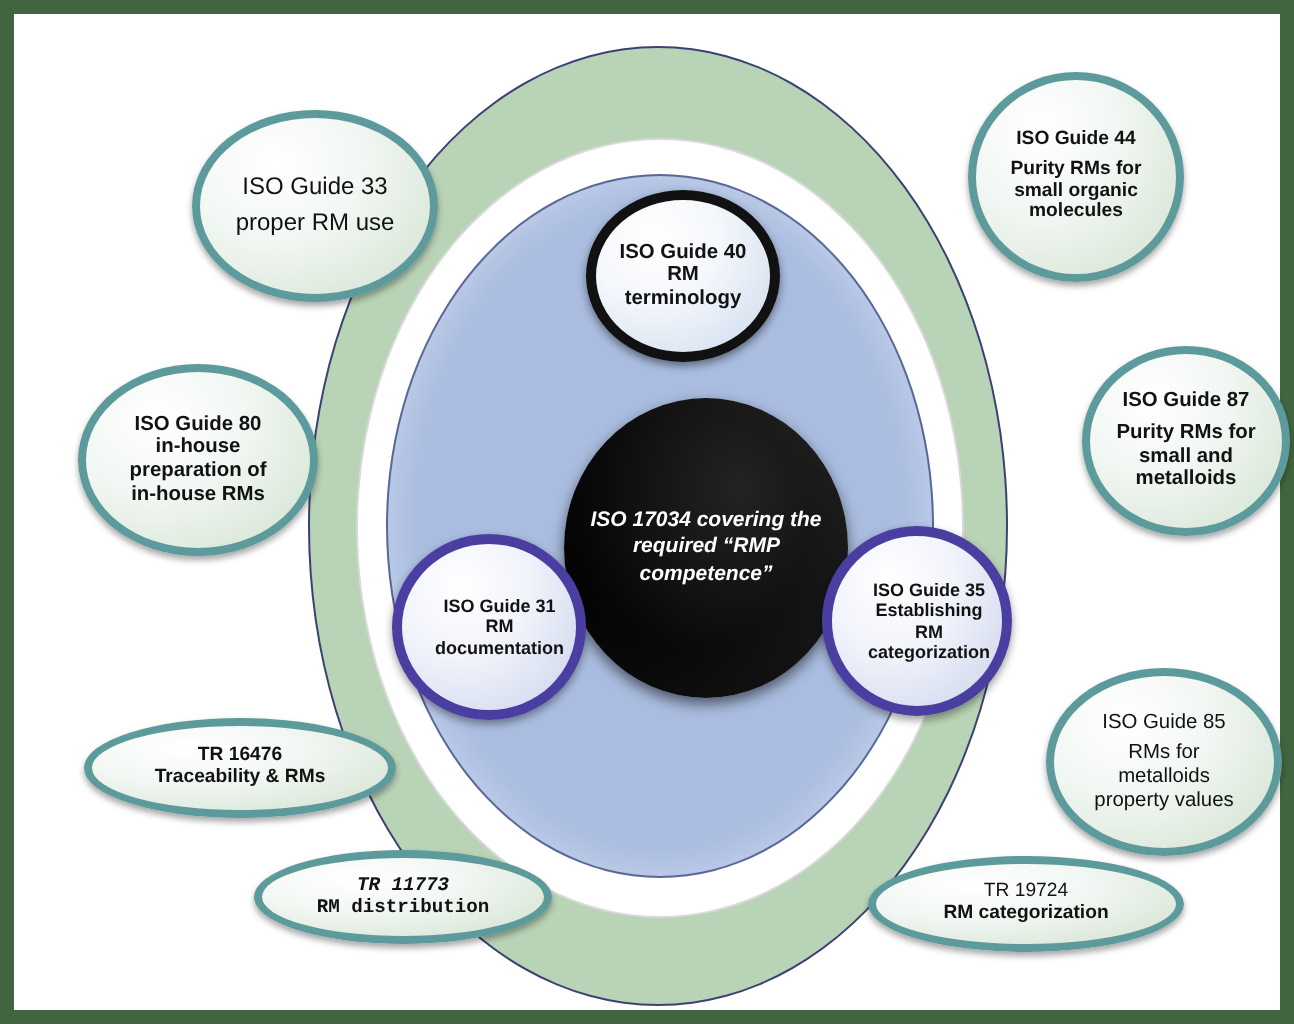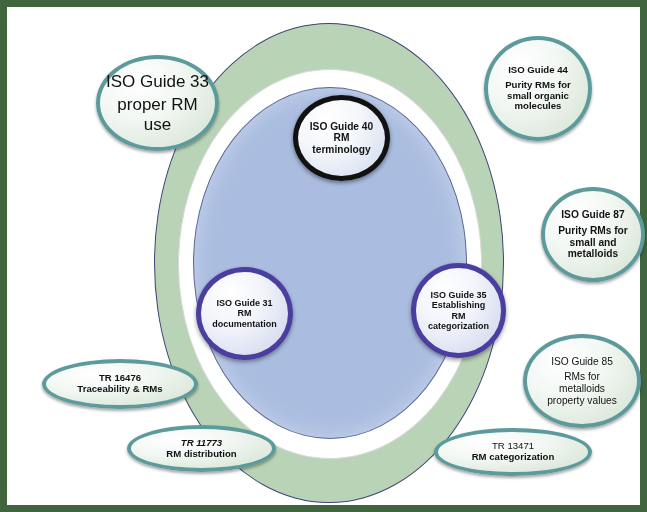--- a/index.html
+++ b/index.html
@@ -67,53 +67,62 @@
     background:
       radial-gradient(ellipse at 34% 26%, #ffffff 0%, #f4f7fb 40%, #dbe4f2 78%, #cfd9ec 100%);
     box-shadow:0 2px 4px rgba(0,0,0,0.45);
   }
   
   .blue-ring-b{
     border:5px solid #4a3fa0;
     background:
       radial-gradient(ellipse at 34% 26%, #ffffff 0%, #f2f4fb 40%, #d9dff1 78%, #cdd5ec 100%);
     box-shadow:0 2px 4px rgba(0,0,0,0.4);
+    justify-content:flex-end;
   }
   
   #core{
     position:absolute;
     left:275px;top:192px;width:142px;height:150px;
     border-radius:50%;
     background:
       radial-gradient(ellipse at 62% 30%, #232323 0%, #111111 42%, #000000 78%);
     box-shadow:0 3px 7px rgba(0,0,0,0.55), inset -8px -10px 24px rgba(255,255,255,0.06);
     display:flex;align-items:center;justify-content:center;
     color:#ffffff;text-align:center;
     font-weight:bold;font-style:italic;font-size:10.5px;line-height:1.25;
   }
 
   
-  .t11{font-size:17px;}
+  .t11{font-size:12px;}
   .t10{font-size:10.2px;}
   .t95{font-size:9.6px;}
   .t9{font-size:9px;}
   .b{font-weight:bold;}
   .i{font-style:italic;}
   .sp{display:block;height:4px;}
 </style>
 </head>
 <body>
 
 <div id="frame">
   <div id="canvas">
 
     <div class="ring" id="green-ring"></div>
     <div class="ring" id="white-ring"></div>
     <div class="ring" id="blue-ring"></div>
 
+    <div id="core">
+      <div>
+        <span class="ln">ISO 17034</span>
+        <span class="ln">covering the</span>
+        <span class="ln">required “RMP</span>
+        <span class="ln">competence”</span>
+      </div>
+    </div>
 
     <div class="bub blackring t10 b" style="left:286px;top:88px;width:97px;height:86px;">
       <div>
         <span class="ln">ISO Guide 40</span>
         <span class="ln">RM</span>
         <span class="ln">terminology</span>
       </div>
     </div>
 
     <div class="bub blue-ring-b t9 b" style="left:189px;top:260px;width:97px;height:93px;">
@@ -134,54 +143,62 @@
     </div>
 
     <div class="bub teal t11" style="left:89px;top:48px;width:123px;height:96px;">
       <div>
         <span class="ln">ISO Guide 33</span>
         <span class="sp"></span>
         <span class="ln">proper RM use</span>
       </div>
     </div>
 
+    <div class="bub teal t10 b" style="left:32px;top:175px;width:120px;height:96px;">
+      <div>
+        <span class="ln">ISO Guide 80</span>
+        <span class="ln">in-house</span>
+        <span class="ln">preparation of</span>
+        <span class="ln">in-house RMs</span>
+      </div>
+    </div>
 
 
     <div class="bub teal t95 b" style="left:35px;top:352px;width:156px;height:50px;">
       <div>
         <span class="ln">TR 16476</span>
         <span class="ln">Traceability &amp; RMs</span>
       </div>
     </div>
 
-    <div class="bub teal t95 b" style="left:120px;top:418px;width:149px;height:47px;">
+    <div class="bub teal t95 b" style="left:120px;top:418px;width:149px;height:47px;font-family:Liberation Mono, monospace;">
       <div>
         <span class="ln i">TR 11773</span>
         <span class="ln">RM distribution</span>
       </div>
     </div>
 
     <div class="bub teal t95" style="left:427px;top:421px;width:158px;height:48px;">
       <div>
-        <span class="ln">TR 13471</span>
+        <span class="ln">TR 19724</span>
         <span class="ln b">RM categorization</span>
       </div>
     </div>
 
     <div class="bub teal t10" style="left:516px;top:327px;width:118px;height:94px;">
       <div>
         <span class="ln">ISO Guide 85</span>
         <span class="sp"></span>
         <span class="ln">RMs for</span>
         <span class="ln">metalloids</span>
         <span class="ln">property values</span>
       </div>
     </div>
 
-    <div class="bub teal t10 b" style="left:534px;top:180px;width:104px;height:95px;">
+    <div class="bub teal t10 b" style="left:534px;top:166px;width:104px;height:95px;">
       <div>
         <span class="ln">ISO Guide 87</span>
         <span class="sp"></span>
         <span class="ln">Purity RMs for</span>
         <span class="ln">small and</span>
         <span class="ln">metalloids</span>
       </div>
     </div>
 
     <div class="bub teal t95 b" style="left:477px;top:29px;width:108px;height:105px;">

